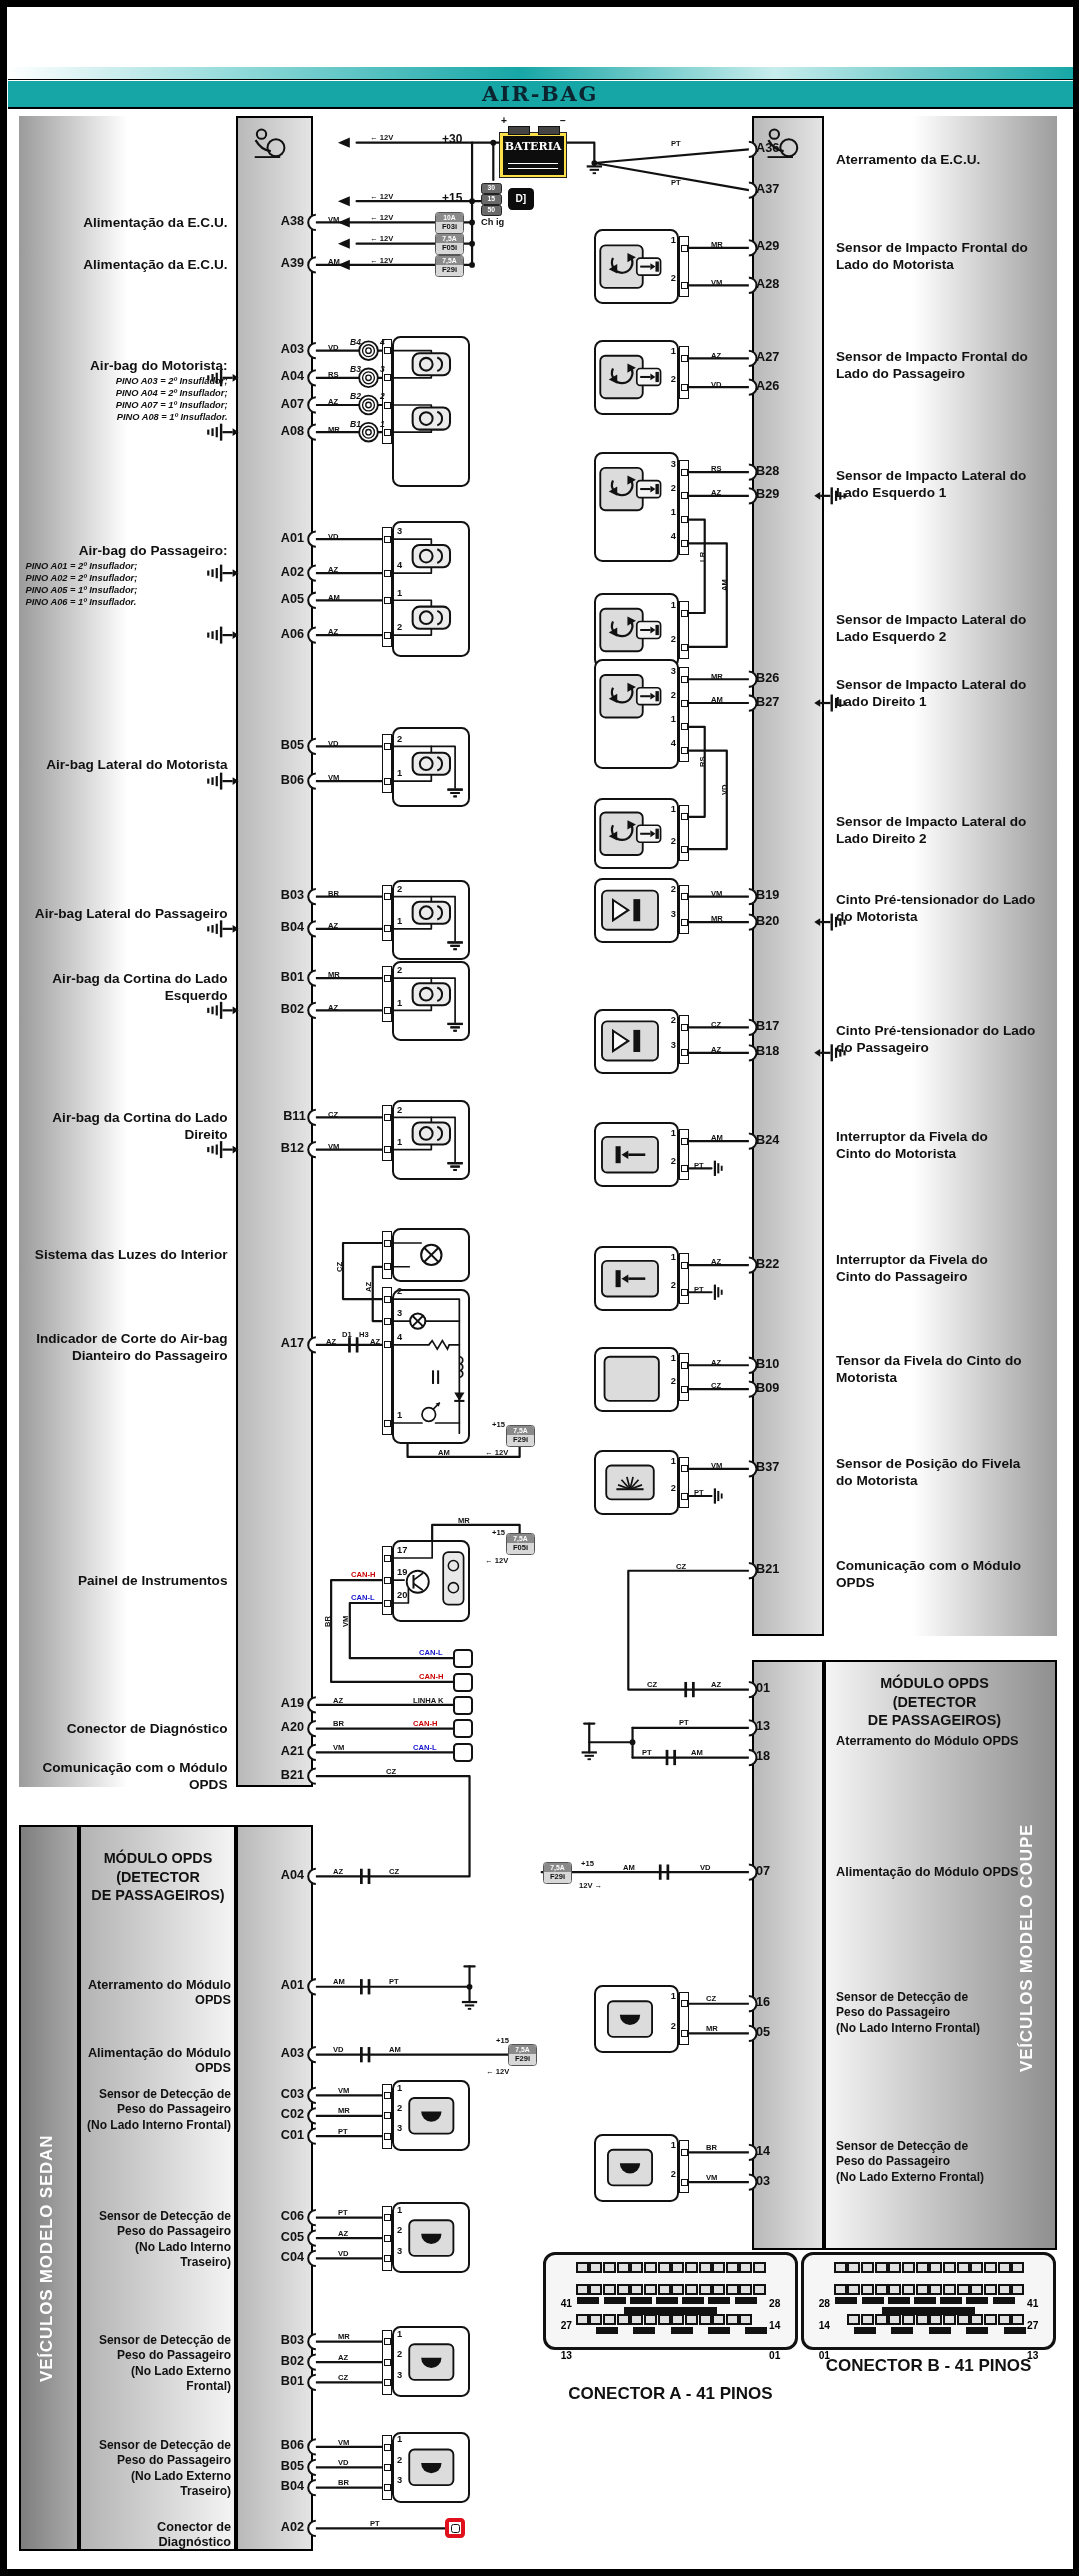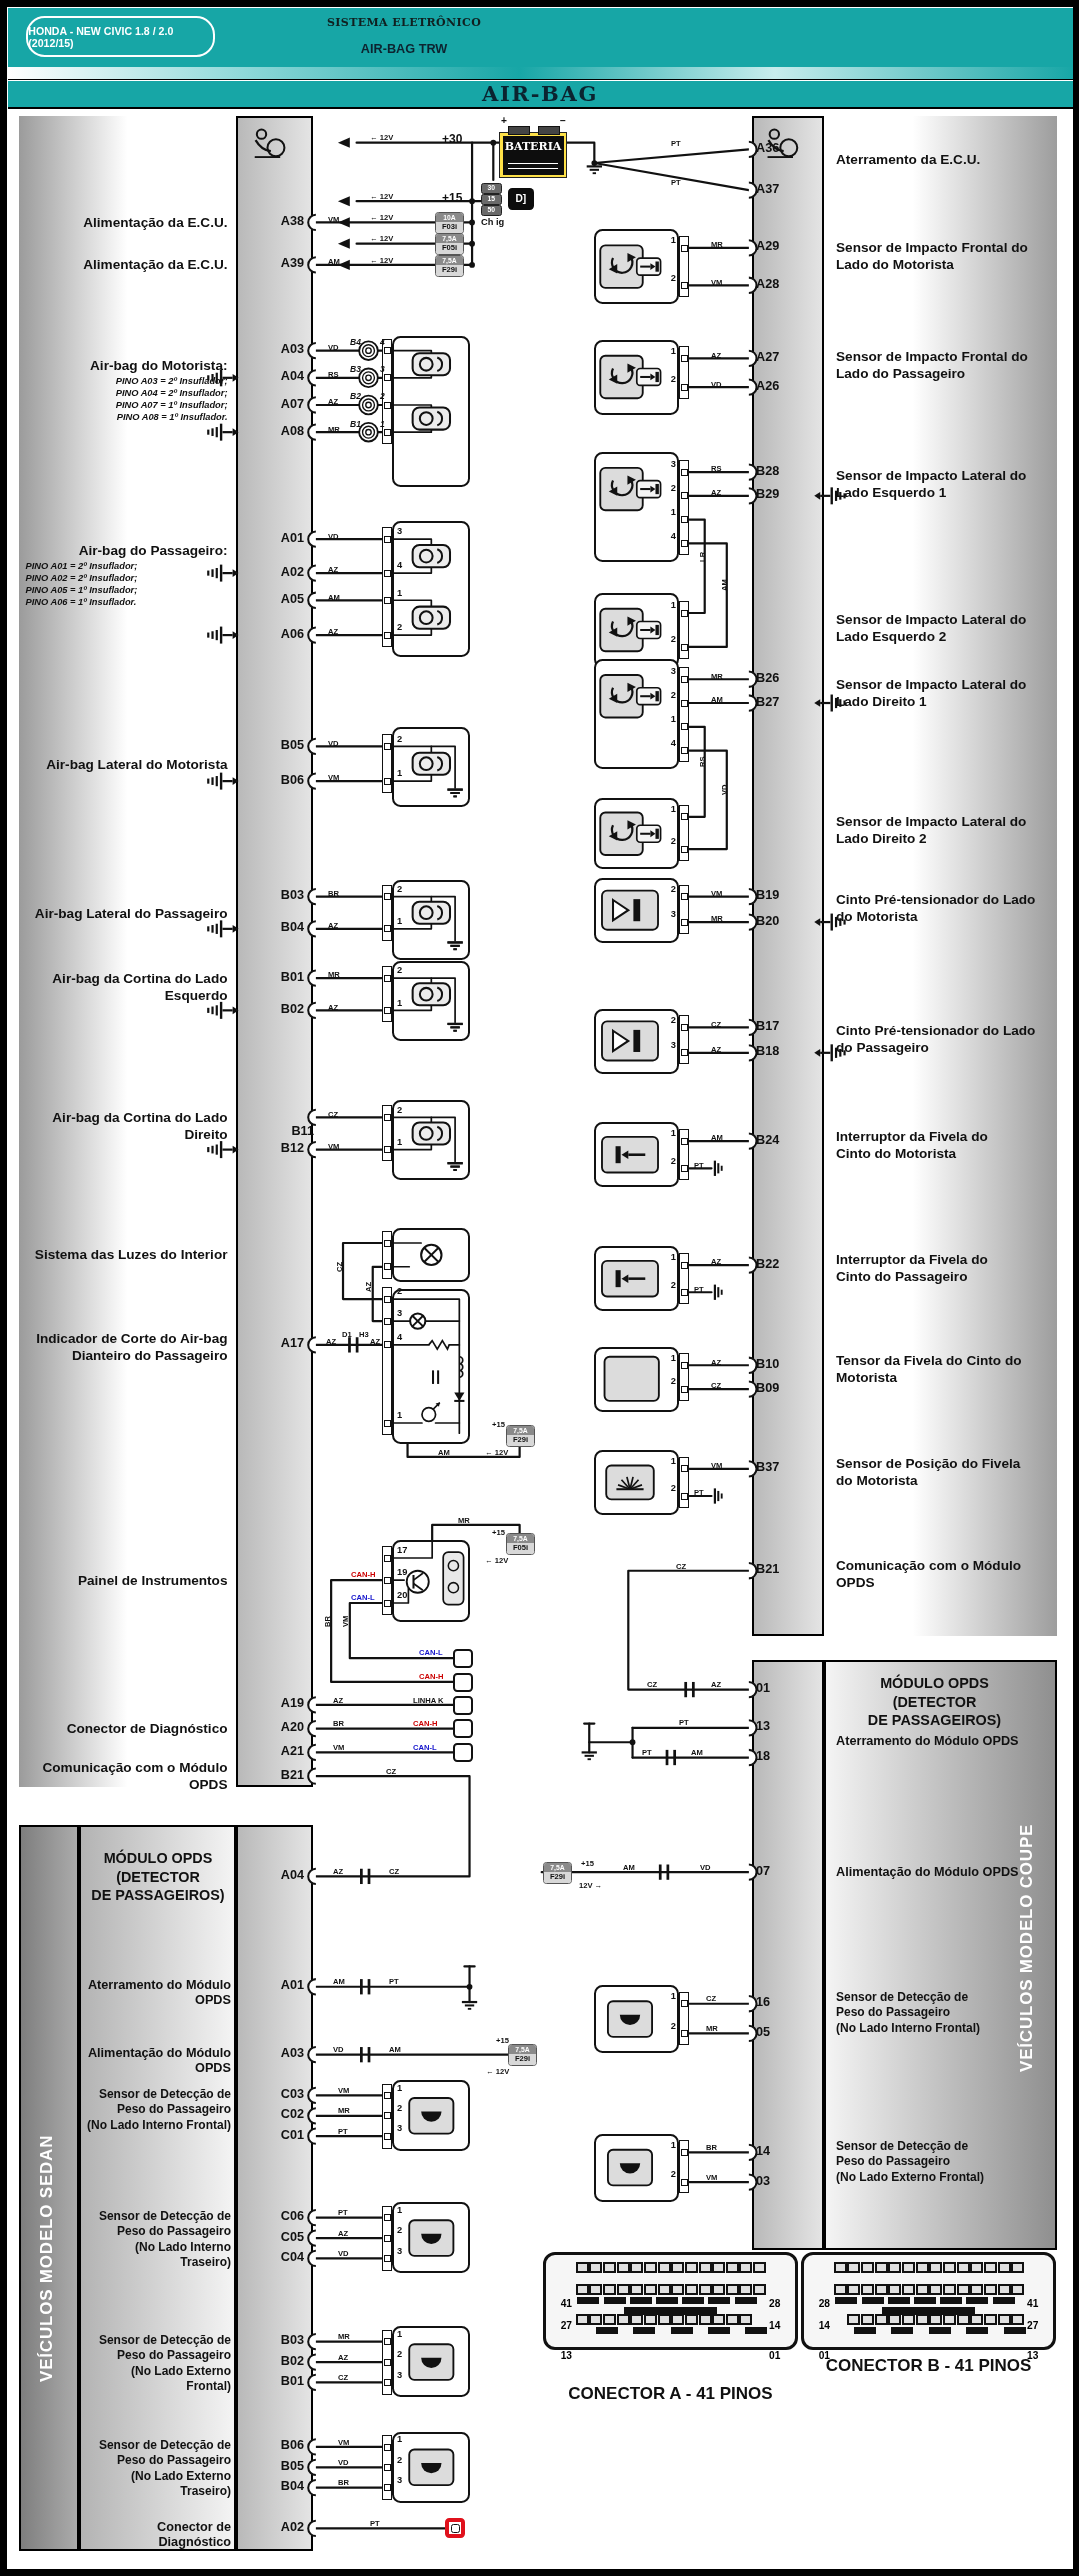--- a/index.html
+++ b/index.html
@@ -52,25 +52,20 @@
   .conbox{position:absolute;border:3.4px solid #111;border-radius:12px;background:#f6f6f6;box-sizing:border-box;z-index:4;}
   .cell{position:absolute;width:12.7px;height:11px;border:2.5px solid #111;background:#e0e0e0;box-sizing:border-box;z-index:5;}
   .tab{position:absolute;background:#111;z-index:5;}
   .cnum{position:absolute;font-size:10.2px;font-weight:bold;z-index:5;margin-top:36px;}
   .diagsq{position:absolute;width:20.4px;height:18.7px;border:2.5px solid #111;border-radius:4.2px;background:#fff;box-sizing:border-box;z-index:5;}
 </style>
 </head>
 <body>
 
 <div id="page">
-  <div id="hdr">
-    <div class="badge">HONDA - NEW CIVIC 1.8 / 2.0 (2012/15)</div>
-    <div class="sys1">SISTEMA ELETRÔNICO</div>
-    <div class="sys2">AIR-BAG TRW</div>
-  </div>
   <div id="band2"></div>
   <div id="band3">AIR-BAG</div>
   <div id="canvas"></div>
   <div id="frame"></div>
 <svg class="lay" width="1080" height="2576" viewBox="0 0 1272 3034">
       <polyline points="420,168 588,168" fill="none" stroke="#111" stroke-width="2.6" stroke-linejoin="round" stroke-linecap="round"></polyline>
       <polyline points="556,168 556,312" fill="none" stroke="#111" stroke-width="2.6" stroke-linejoin="round" stroke-linecap="round"></polyline>
       <polyline points="581,212 581,168" fill="none" stroke="#111" stroke-width="2.6" stroke-linejoin="round" stroke-linecap="round"></polyline>
       <polyline points="420,237 566,237" fill="none" stroke="#111" stroke-width="2.6" stroke-linejoin="round" stroke-linecap="round"></polyline>
       <polyline points="372,262 556,262" fill="none" stroke="#111" stroke-width="2.6" stroke-linejoin="round" stroke-linecap="round"></polyline>
@@ -779,21 +774,21 @@
     <div class="pin" style="left: 253px; top: 531px; width: 51px; height: 17px; text-align: right;">A01</div>
     <div class="pin" style="left: 253px; top: 565px; width: 51px; height: 17px; text-align: right;">A02</div>
     <div class="pin" style="left: 253px; top: 592px; width: 51px; height: 17px; text-align: right;">A05</div>
     <div class="pin" style="left: 253px; top: 627px; width: 51px; height: 17px; text-align: right;">A06</div>
     <div class="pin" style="left: 253px; top: 738px; width: 51px; height: 17px; text-align: right;">B05</div>
     <div class="pin" style="left: 253px; top: 773px; width: 51px; height: 17px; text-align: right;">B06</div>
     <div class="pin" style="left: 253px; top: 888px; width: 51px; height: 17px; text-align: right;">B03</div>
     <div class="pin" style="left: 253px; top: 920px; width: 51px; height: 17px; text-align: right;">B04</div>
     <div class="pin" style="left: 253px; top: 970px; width: 51px; height: 17px; text-align: right;">B01</div>
     <div class="pin" style="left: 253px; top: 1002px; width: 51px; height: 17px; text-align: right;">B02</div>
-    <div class="pin" style="left: 263px; top: 1109px; width: 51px; height: 17px; text-align: right; margin-top: 15px;">B11</div>
+    <div class="pin" style="left: 269px; top: 1109px; width: 51px; height: 17px; text-align: center;">B11</div>
     <div class="pin" style="left: 253px; top: 1141px; width: 51px; height: 17px; text-align: right;">B12</div>
     <div class="pin" style="left: 253px; top: 1336px; width: 51px; height: 17px; text-align: right;">A17</div>
     <div class="pin" style="left: 253px; top: 1696px; width: 51px; height: 17px; text-align: right;">A19</div>
     <div class="pin" style="left: 253px; top: 1720px; width: 51px; height: 17px; text-align: right;">A20</div>
     <div class="pin" style="left: 253px; top: 1744px; width: 51px; height: 17px; text-align: right;">A21</div>
     <div class="pin" style="left: 253px; top: 1768px; width: 51px; height: 17px; text-align: right;">B21</div>
     <div class="pin" style="left: 253px; top: 1868px; width: 51px; height: 17px; text-align: right;">A04</div>
     <div class="pin" style="left: 253px; top: 1978px; width: 51px; height: 17px; text-align: right;">A01</div>
     <div class="pin" style="left: 253px; top: 2046px; width: 51px; height: 17px; text-align: right;">A03</div>
     <div class="pin" style="left: 253px; top: 2087px; width: 51px; height: 17px; text-align: right;">C03</div>

